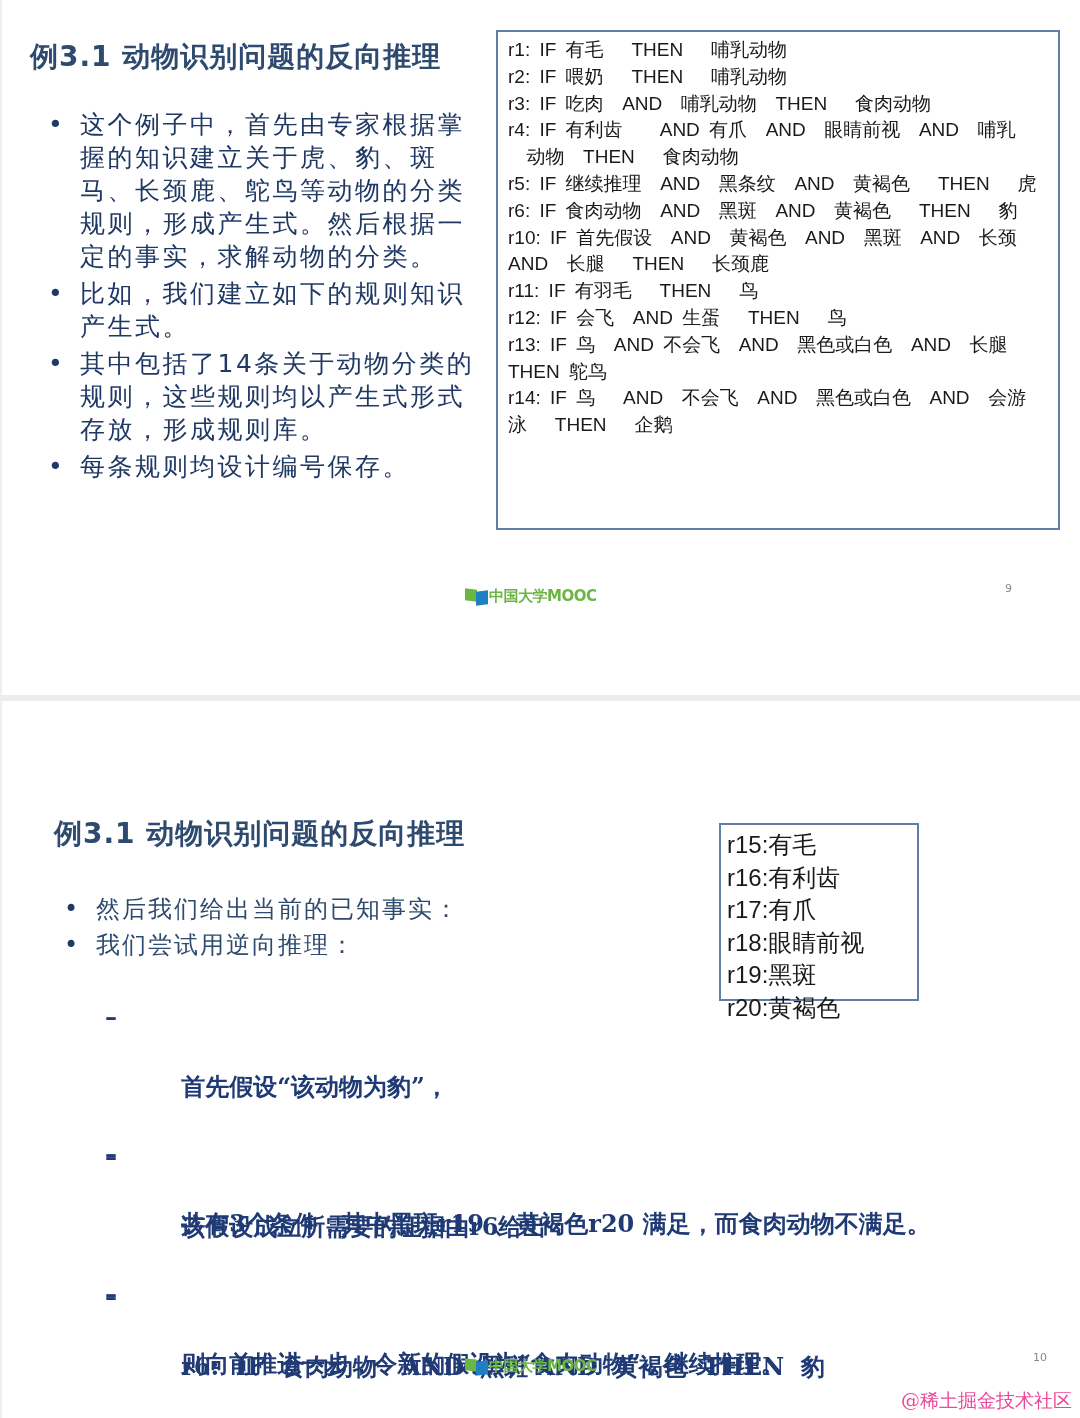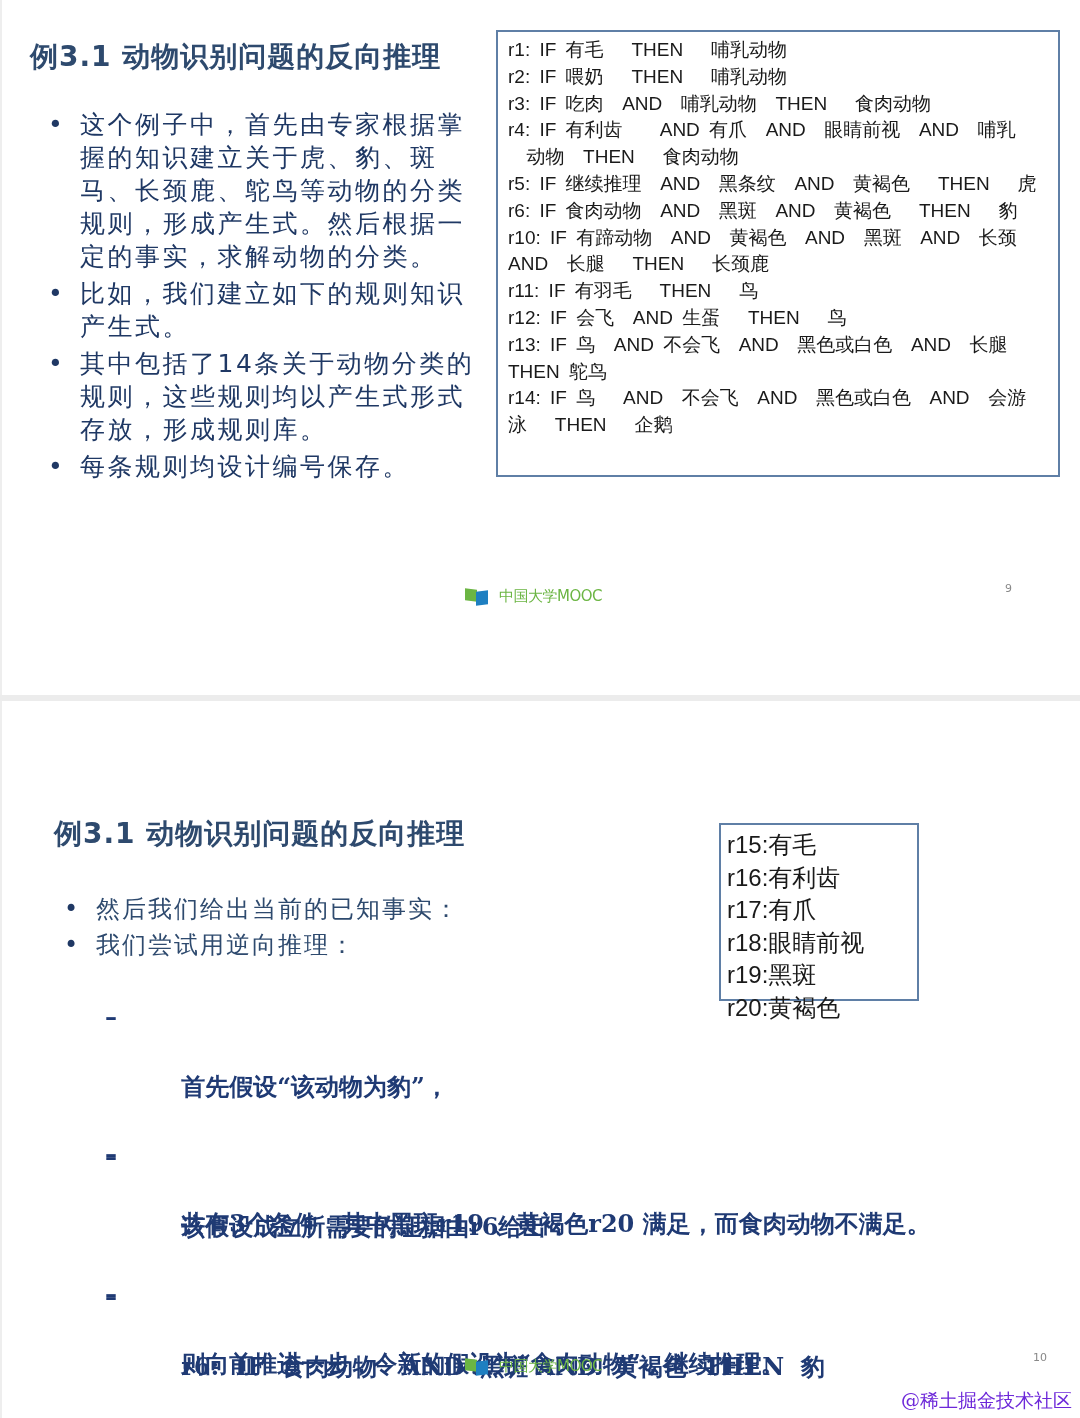--- a/index.html
+++ b/index.html
@@ -71,31 +71,32 @@
     border: 2px solid #5f7fa6;
     background: #ffffff;
     box-sizing: border-box;
     color: #1a1a1a;
     font-family: "Liberation Sans", "DejaVu Sans", sans-serif;
   }
   #s1-rules {
     left: 494px;
     top: 30px;
     width: 564px;
-    height: 447px;
+    height: 500px;
     padding: 5px 8px 0 10px;
     font-size: 19px;
     line-height: 26.8px;
   }
   .rule-line { white-space: pre-wrap; word-spacing: 4px; }
   .logo {
     position: absolute;
     display: flex;
     align-items: center;
-    gap: 10px;
+    gap: 0;
+    font-weight: bold;
   }
   .logo-mark {
     position: relative;
     width: 24px;
     height: 18px;
   }
   .logo-mark .leaf-l {
     position: absolute; left: 0; top: 1px; width: 12px; height: 12px;
     background: #6bb543; transform: skewY(8deg);
   }
@@ -145,21 +146,21 @@
     line-height: 35px;
   }
   .dash-list li { position: relative; padding-left: 26px; white-space: pre; }
   .dash-list .dash { position: absolute; left: 0; top: 0; }
   #s2-dash-1 { left: 103px; top: 298px; }
   #s2-dash-2 { left: 103px; top: 435px; }
   .watermark {
     position: absolute;
     right: 8px;
     bottom: 4px;
-    color: #6d28d9;
+    color: #ec4899;
     font-size: 19px;
     font-family: "DejaVu Serif", serif;
   }
 </style>
 </head>
 <body>
 
 <section class="slide" id="slide-1">
   <h1 class="title" style="left:28px; top:38px; margin:0;">例3.1 动物识别问题的反向推理</h1>
 
@@ -183,21 +184,21 @@
   </ul>
 
   <div class="rulebox" id="s1-rules">
     <div class="rule-line">r1: IF 有毛   THEN   哺乳动物</div>
     <div class="rule-line">r2: IF 喂奶   THEN   哺乳动物</div>
     <div class="rule-line">r3: IF 吃肉  AND  哺乳动物  THEN   食肉动物</div>
     <div class="rule-line">r4: IF 有利齿    AND 有爪  AND  眼睛前视  AND  哺乳
   动物  THEN   食肉动物</div>
     <div class="rule-line">r5: IF 继续推理  AND  黑条纹  AND  黄褐色   THEN   虎</div>
     <div class="rule-line">r6: IF 食肉动物  AND  黑斑  AND  黄褐色   THEN   豹</div>
-    <div class="rule-line">r10: IF 有蹄动物  AND  黄褐色  AND  黑斑  AND  长颈
+    <div class="rule-line">r10: IF 首先假设  AND  黄褐色  AND  黑斑  AND  长颈
 AND  长腿   THEN   长颈鹿</div>
     <div class="rule-line">r11: IF 有羽毛   THEN   鸟</div>
     <div class="rule-line">r12: IF 会飞  AND 生蛋   THEN   鸟</div>
     <div class="rule-line">r13: IF 鸟  AND 不会飞  AND  黑色或白色  AND  长腿
 THEN 鸵鸟</div>
     <div class="rule-line">r14: IF 鸟   AND  不会飞  AND  黑色或白色  AND  会游
 泳   THEN   企鹅</div>
   </div>
 
   <div class="logo" style="left:463px; top:587px;">

